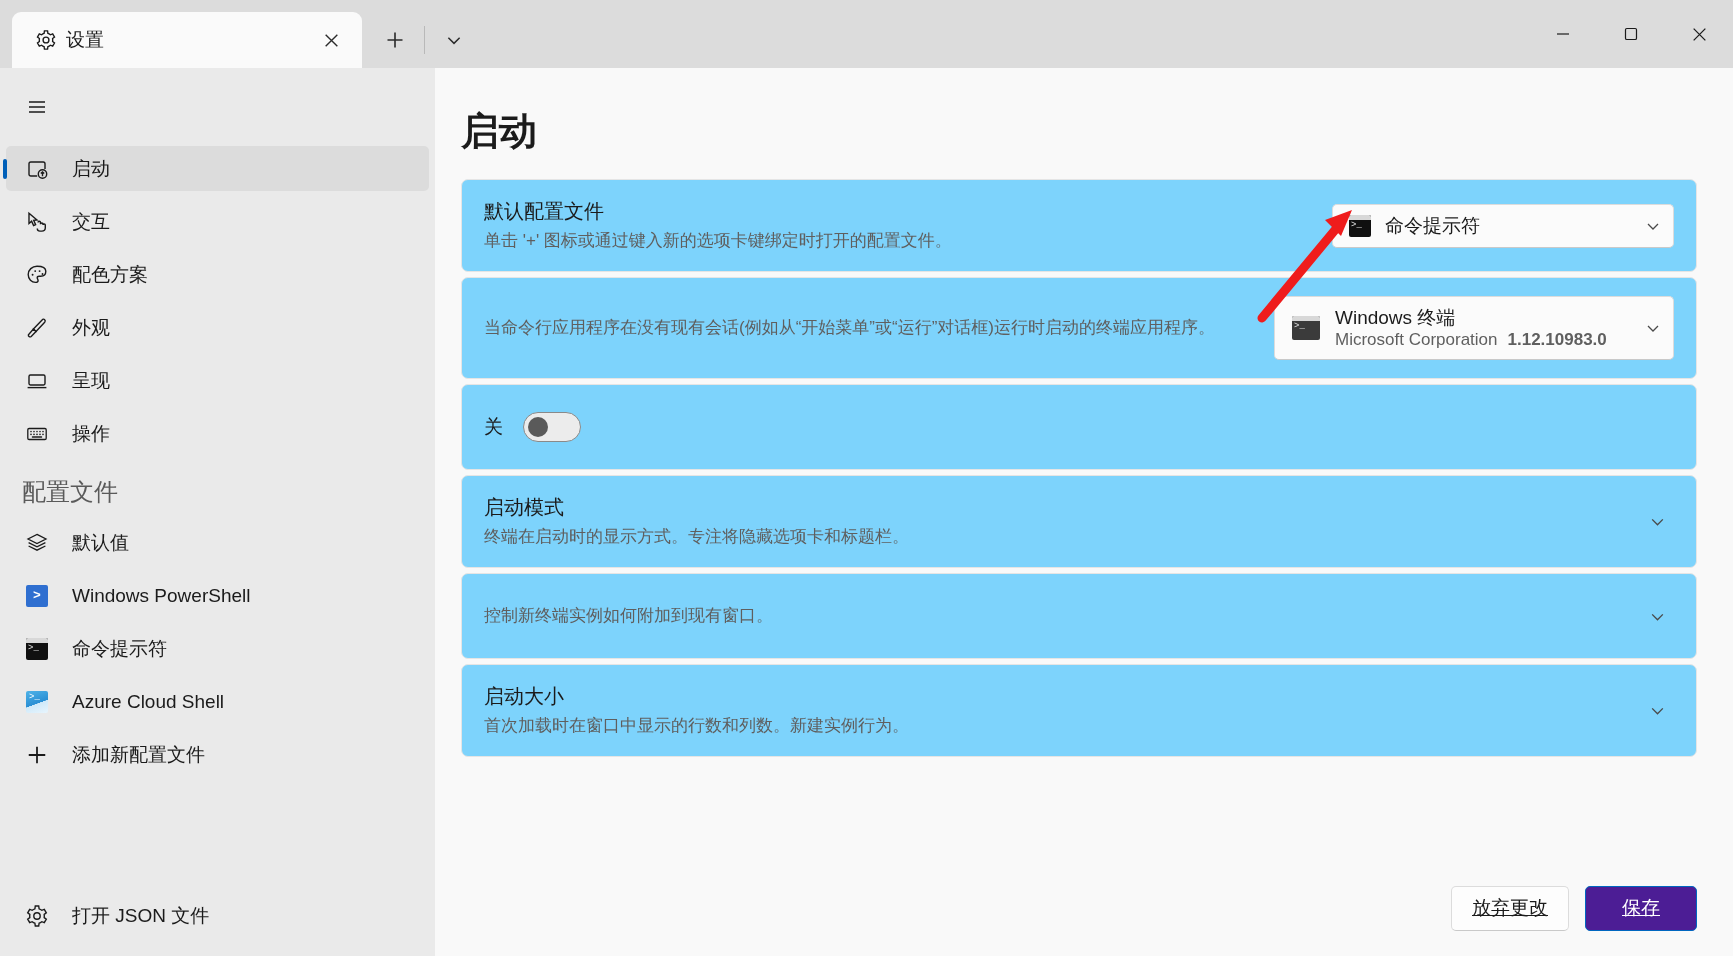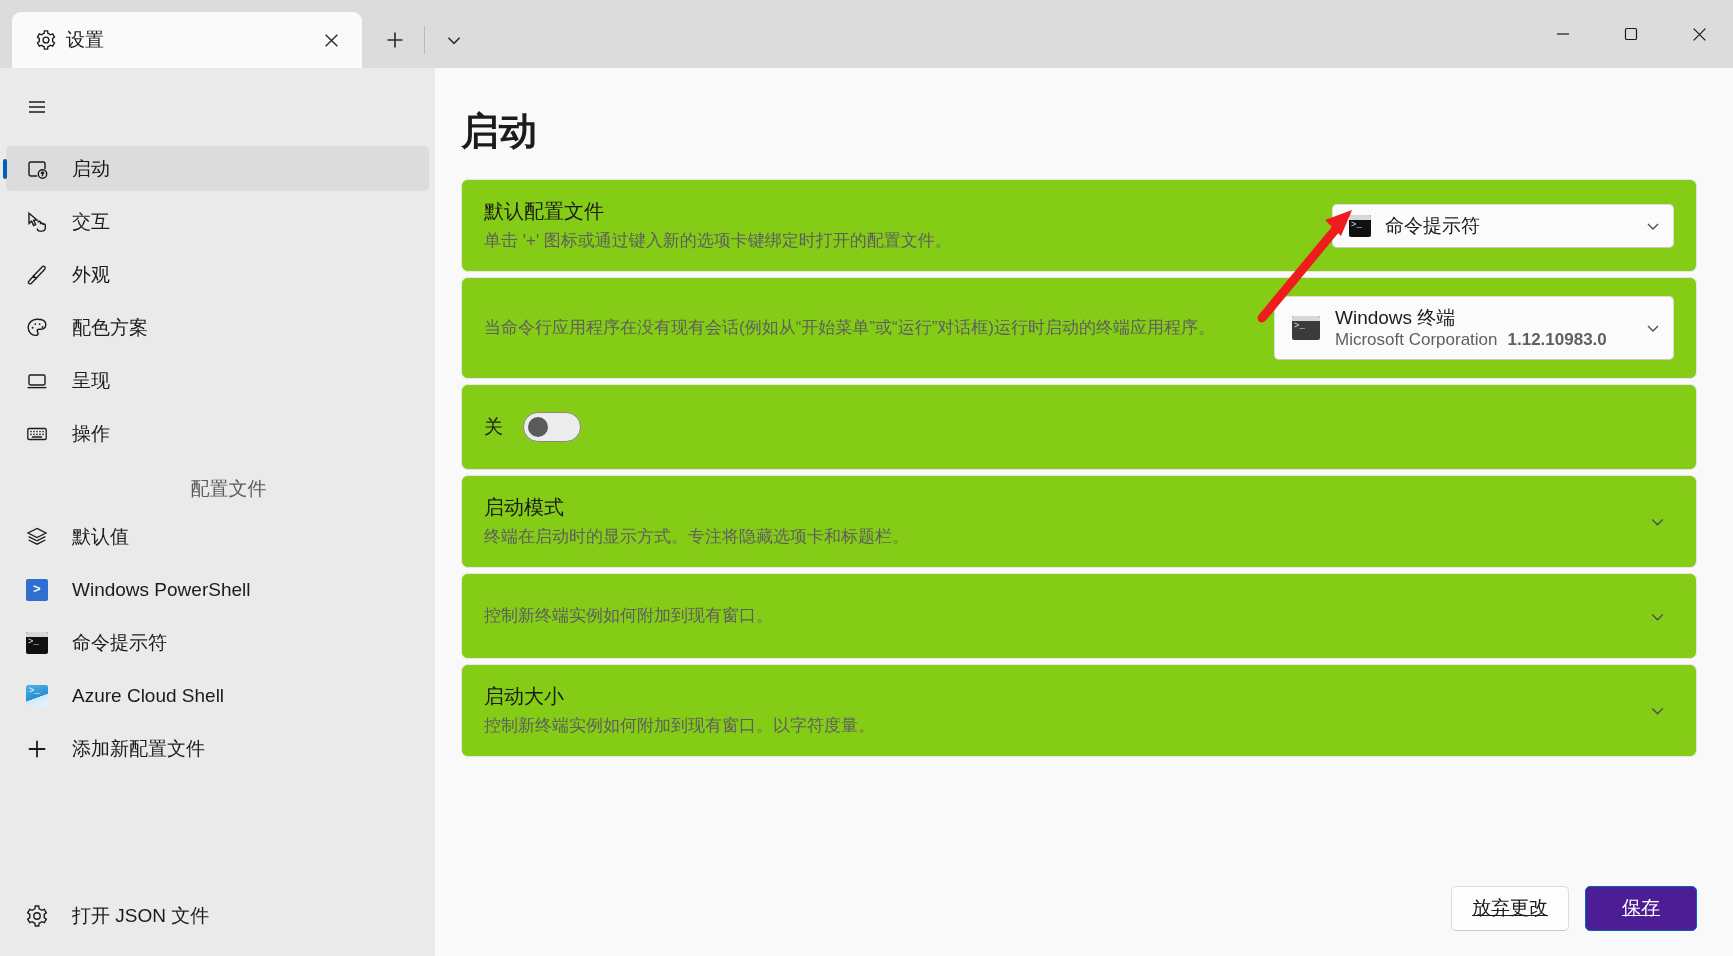--- a/index.html
+++ b/index.html
@@ -101,23 +101,22 @@
     position: absolute;
     left: -3px; top: 50%;
     transform: translateY(-50%);
     width: 4px; height: 20px;
     background: #005fb8;
     border-radius: 2px;
   }
   .navicon { width: 26px; height: 26px; display: flex; align-items: center; justify-content: center; flex: 0 0 26px; }
   .navlabel { font-size: 19px; color: #1b1b1b; white-space: nowrap; }
   .navsection {
-    font-size: 19px; color: #5a5a5a;
+    font-size: 24px; color: #5a5a5a;
     padding: 16px 0 8px 22px;
-    text-align: center;
   }
   .nav-spacer { flex: 1; }
   .nav-bottom { padding-bottom: 14px; }
 
   
   .ico-ps {
     width: 22px; height: 22px;
     background: #2f6fd0;
     border-radius: 2px;
     display: flex; align-items: center; justify-content: center;
@@ -171,21 +170,21 @@
     overflow: hidden;
     padding: 0 36px 0 26px;
   }
   .page-title {
     font-size: 38px;
     color: #1b1b1b;
     padding: 38px 0 22px 0;
     font-weight: 600;
   }
   .card {
-    background: #84cc16;
+    background: #7dd3fc;
     border: 1px solid #e5e5e5;
     border-radius: 7px;
     margin-bottom: 5px;
     padding: 18px 22px;
     display: flex;
     align-items: center;
     min-height: 86px;
   }
   .card-text { flex: 1; min-width: 0; padding-right: 20px; }
   .card-title { font-size: 20px; color: #1b1b1b; margin-bottom: 4px; }
@@ -357,38 +356,38 @@
               <path d="M4 3.2 L4 13.5 L6.6 11.2 L8.6 15.6 L10.6 14.7 L8.7 10.4 L12 10z"></path>
               <path d="M13 12.6c0-.8.6-1.3 1.3-1.3.7 0 1.2.5 1.2 1.3v1.6c0-.7.6-1.2 1.3-1.2.7 0 1.2.5 1.2 1.2v.9c0-.7.5-1.1 1.2-1.1.6 0 1.1.5 1.1 1.1v2.6c0 2-1.5 3.4-3.5 3.4h-1.9c-1.5 0-2.6-1.2-2.6-2.6"></path>
             </svg>
           </span>
           <span class="navlabel">交互</span>
         </div>
 
         <div class="navitem">
           <span class="navicon">
             <svg width="24" height="24" viewBox="0 0 24 24" stroke="#1b1b1b" stroke-width="1.4" fill="none">
-              <path d="M19.5 3.6c.9.9.9 1.9.2 2.7L11 15.6 8.4 13 17.1 3.9c.8-.8 1.6-1.1 2.4-.3z"></path>
-              <path d="M8.4 13 L11 15.6 L6.2 20.4 C5 21.5 3 20.6 3.4 18.9z"></path>
-            </svg>
-          </span>
-          <span class="navlabel">外观</span>
-        </div>
-
-        <div class="navitem">
-          <span class="navicon">
-            <svg width="24" height="24" viewBox="0 0 24 24" stroke="#1b1b1b" stroke-width="1.4" fill="none">
               <path d="M12 3.2c-4.9 0-8.8 3.7-8.8 8.3 0 4.6 3.5 7.9 7.3 7.9 1.8 0 2.6-.9 2.6-2 0-1.1-.9-1.6-.9-2.6 0-.9.8-1.6 1.9-1.6h1.6c3 0 5.1-2 5.1-5 0-2.9-3.3-5-8.8-5z"></path>
               <circle cx="7.6" cy="11.8" r=".95" fill="#1b1b1b" stroke="none"></circle>
               <circle cx="10.2" cy="8.1" r=".95" fill="#1b1b1b" stroke="none"></circle>
               <circle cx="14.6" cy="8.1" r=".95" fill="#1b1b1b" stroke="none"></circle>
               <circle cx="17.5" cy="11" r=".95" fill="#1b1b1b" stroke="none"></circle>
             </svg>
           </span>
           <span class="navlabel">配色方案</span>
+        </div>
+
+        <div class="navitem">
+          <span class="navicon">
+            <svg width="24" height="24" viewBox="0 0 24 24" stroke="#1b1b1b" stroke-width="1.4" fill="none">
+              <path d="M19.5 3.6c.9.9.9 1.9.2 2.7L11 15.6 8.4 13 17.1 3.9c.8-.8 1.6-1.1 2.4-.3z"></path>
+              <path d="M8.4 13 L11 15.6 L6.2 20.4 C5 21.5 3 20.6 3.4 18.9z"></path>
+            </svg>
+          </span>
+          <span class="navlabel">外观</span>
         </div>
 
         <div class="navitem">
           <span class="navicon">
             <svg width="24" height="24" viewBox="0 0 24 24" stroke="#1b1b1b" stroke-width="1.4" fill="none">
               <rect x="4" y="6" width="16" height="10" rx="1.4"></rect>
               <path d="M2.6 18.6 H21.4"></path>
             </svg>
           </span>
           <span class="navlabel">呈现</span>
@@ -547,21 +546,21 @@
               <svg class="chev-svg" width="17" height="17" viewBox="0 0 16 16" stroke="#4a4a4a" stroke-width="1.3" fill="none">
                   <path d="M3 6 L8 11 L13 6"></path>
                 </svg>
             </span>
           </div>
         </div>
 
         <div class="card">
           <div class="card-text">
             <div class="card-title">启动大小</div>
-            <div class="card-desc">控制新终端实例如何附加到现有窗口。以字符度量。</div>
+            <div class="card-desc">首次加载时在窗口中显示的行数和列数。新建实例行为。</div>
           </div>
           <div class="card-right">
             <span class="expander-chev">
               <svg class="chev-svg" width="17" height="17" viewBox="0 0 16 16" stroke="#4a4a4a" stroke-width="1.3" fill="none">
                   <path d="M3 6 L8 11 L13 6"></path>
                 </svg>
             </span>
           </div>
         </div>
 

